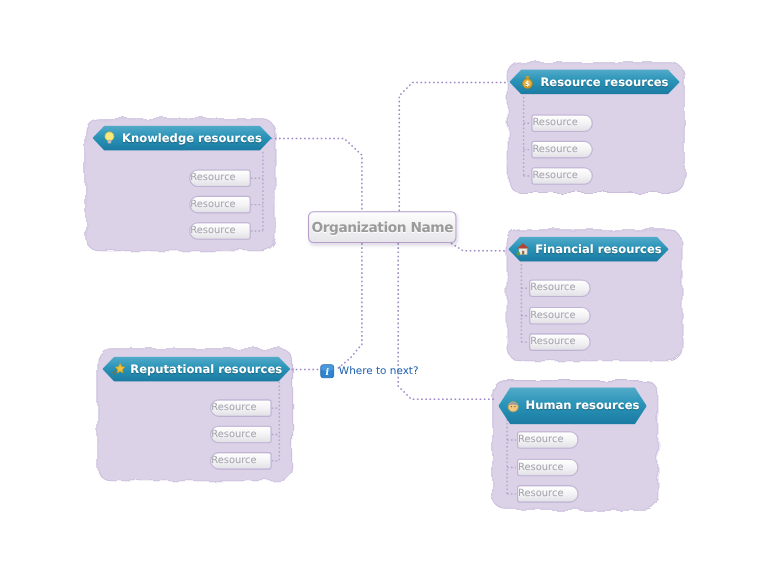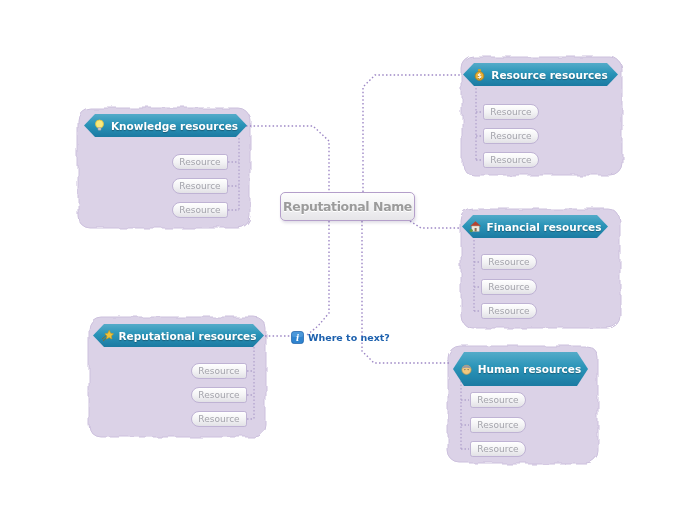--- a/index.html
+++ b/index.html
@@ -19,37 +19,37 @@
     background:linear-gradient(180deg,var(--banner-top) 0%,var(--banner-mid) 45%,var(--banner-bottom) 100%);
     clip-path:polygon(0 50%,11px 0,calc(100% - 11px) 0,100% 50%,calc(100% - 11px) 100%,11px 100%);
     display:flex;align-items:center;justify-content:center;gap:5px;
     color:#fff;font-size:10.5px;font-weight:bold;text-shadow:0 1px 1px rgba(0,0,0,.3);
     cursor:pointer;white-space:nowrap;
   }
   .pill{
     position:absolute;width:56px;height:16px;
     background:linear-gradient(180deg,#ffffff 0%,#f2f2f4 55%,#e2e1e6 100%);
     border:1px solid var(--pill-border);
-    color:var(--pill-text);font-size:9px;text-align:center;line-height:14px;
+    color:var(--pill-text);font-size:9px;text-align:left;line-height:14px;
     cursor:pointer;overflow:hidden;
   }
   .pill-left{border-radius:9px 3px 3px 9px;}
   .pill-right{border-radius:3px 9px 9px 3px;}
   .center-node{
     position:absolute;left:280px;top:192px;width:135px;height:29px;
     background:linear-gradient(180deg,#fdfdfd 0%,#f0f0f2 55%,#e6e5e9 100%);
     border:1px solid #b49fca;border-radius:5px;
     box-shadow:1px 2px 3px rgba(90,70,120,.18);
     color:var(--center-text);font-size:12.5px;font-weight:bold;letter-spacing:-.4px;
     text-align:center;line-height:27px;text-shadow:0 1px 0 #fff;cursor:pointer;white-space:nowrap;
   }
   .floating-node{
     position:absolute;left:291px;top:331px;display:flex;align-items:center;gap:4px;cursor:pointer;
   }
-  .floating-node .label{color:var(--floating-text);font-size:9.5px;font-weight:bold;white-space:nowrap;}
+  .floating-node .label{color:var(--floating-text);font-size:9.5px;font-weight:normal;white-space:nowrap;}
   .icon{display:inline-block;line-height:0;}
 </style>
 </head>
 <body>
 
 <div id="stage">
 
   <svg id="wires" width="697" height="520" viewBox="0 0 697 520">
     <defs>
       <filter id="wavy" x="-10%" y="-10%" width="120%" height="120%">
@@ -166,21 +166,21 @@
           <circle cx="4.9" cy="6.6" r="0.55" fill="#4a4a4a"></circle>
           <circle cx="8.1" cy="6.6" r="0.55" fill="#4a4a4a"></circle>
         </svg>
     </span>
     <span>Human resources</span>
   </div>
   <div class="pill pill-right" style="left:470px;top:392px;">Resource</div>
   <div class="pill pill-right" style="left:470px;top:417px;">Resource</div>
   <div class="pill pill-right" style="left:470px;top:441px;">Resource</div>
 
-  <div class="center-node">Reputational Name</div>
+  <div class="center-node">Organization Name</div>
 
   <div class="floating-node">
     <span class="icon">
       <svg width="13" height="13" viewBox="0 0 13 13">
           <rect x="0.5" y="0.5" width="12" height="12" rx="2.6" fill="#2f84cf" stroke="#1b5fa6" stroke-width="0.7"></rect>
           <rect x="0.9" y="0.9" width="11.2" height="5" rx="2.2" fill="#5aa3e0" opacity="0.65"></rect>
           <text x="6.5" y="10" font-size="8.5" font-weight="bold" font-style="italic" fill="#fff" text-anchor="middle" font-family="'DejaVu Serif',serif">i</text>
         </svg>
     </span>
     <span class="label">Where to next?</span>

